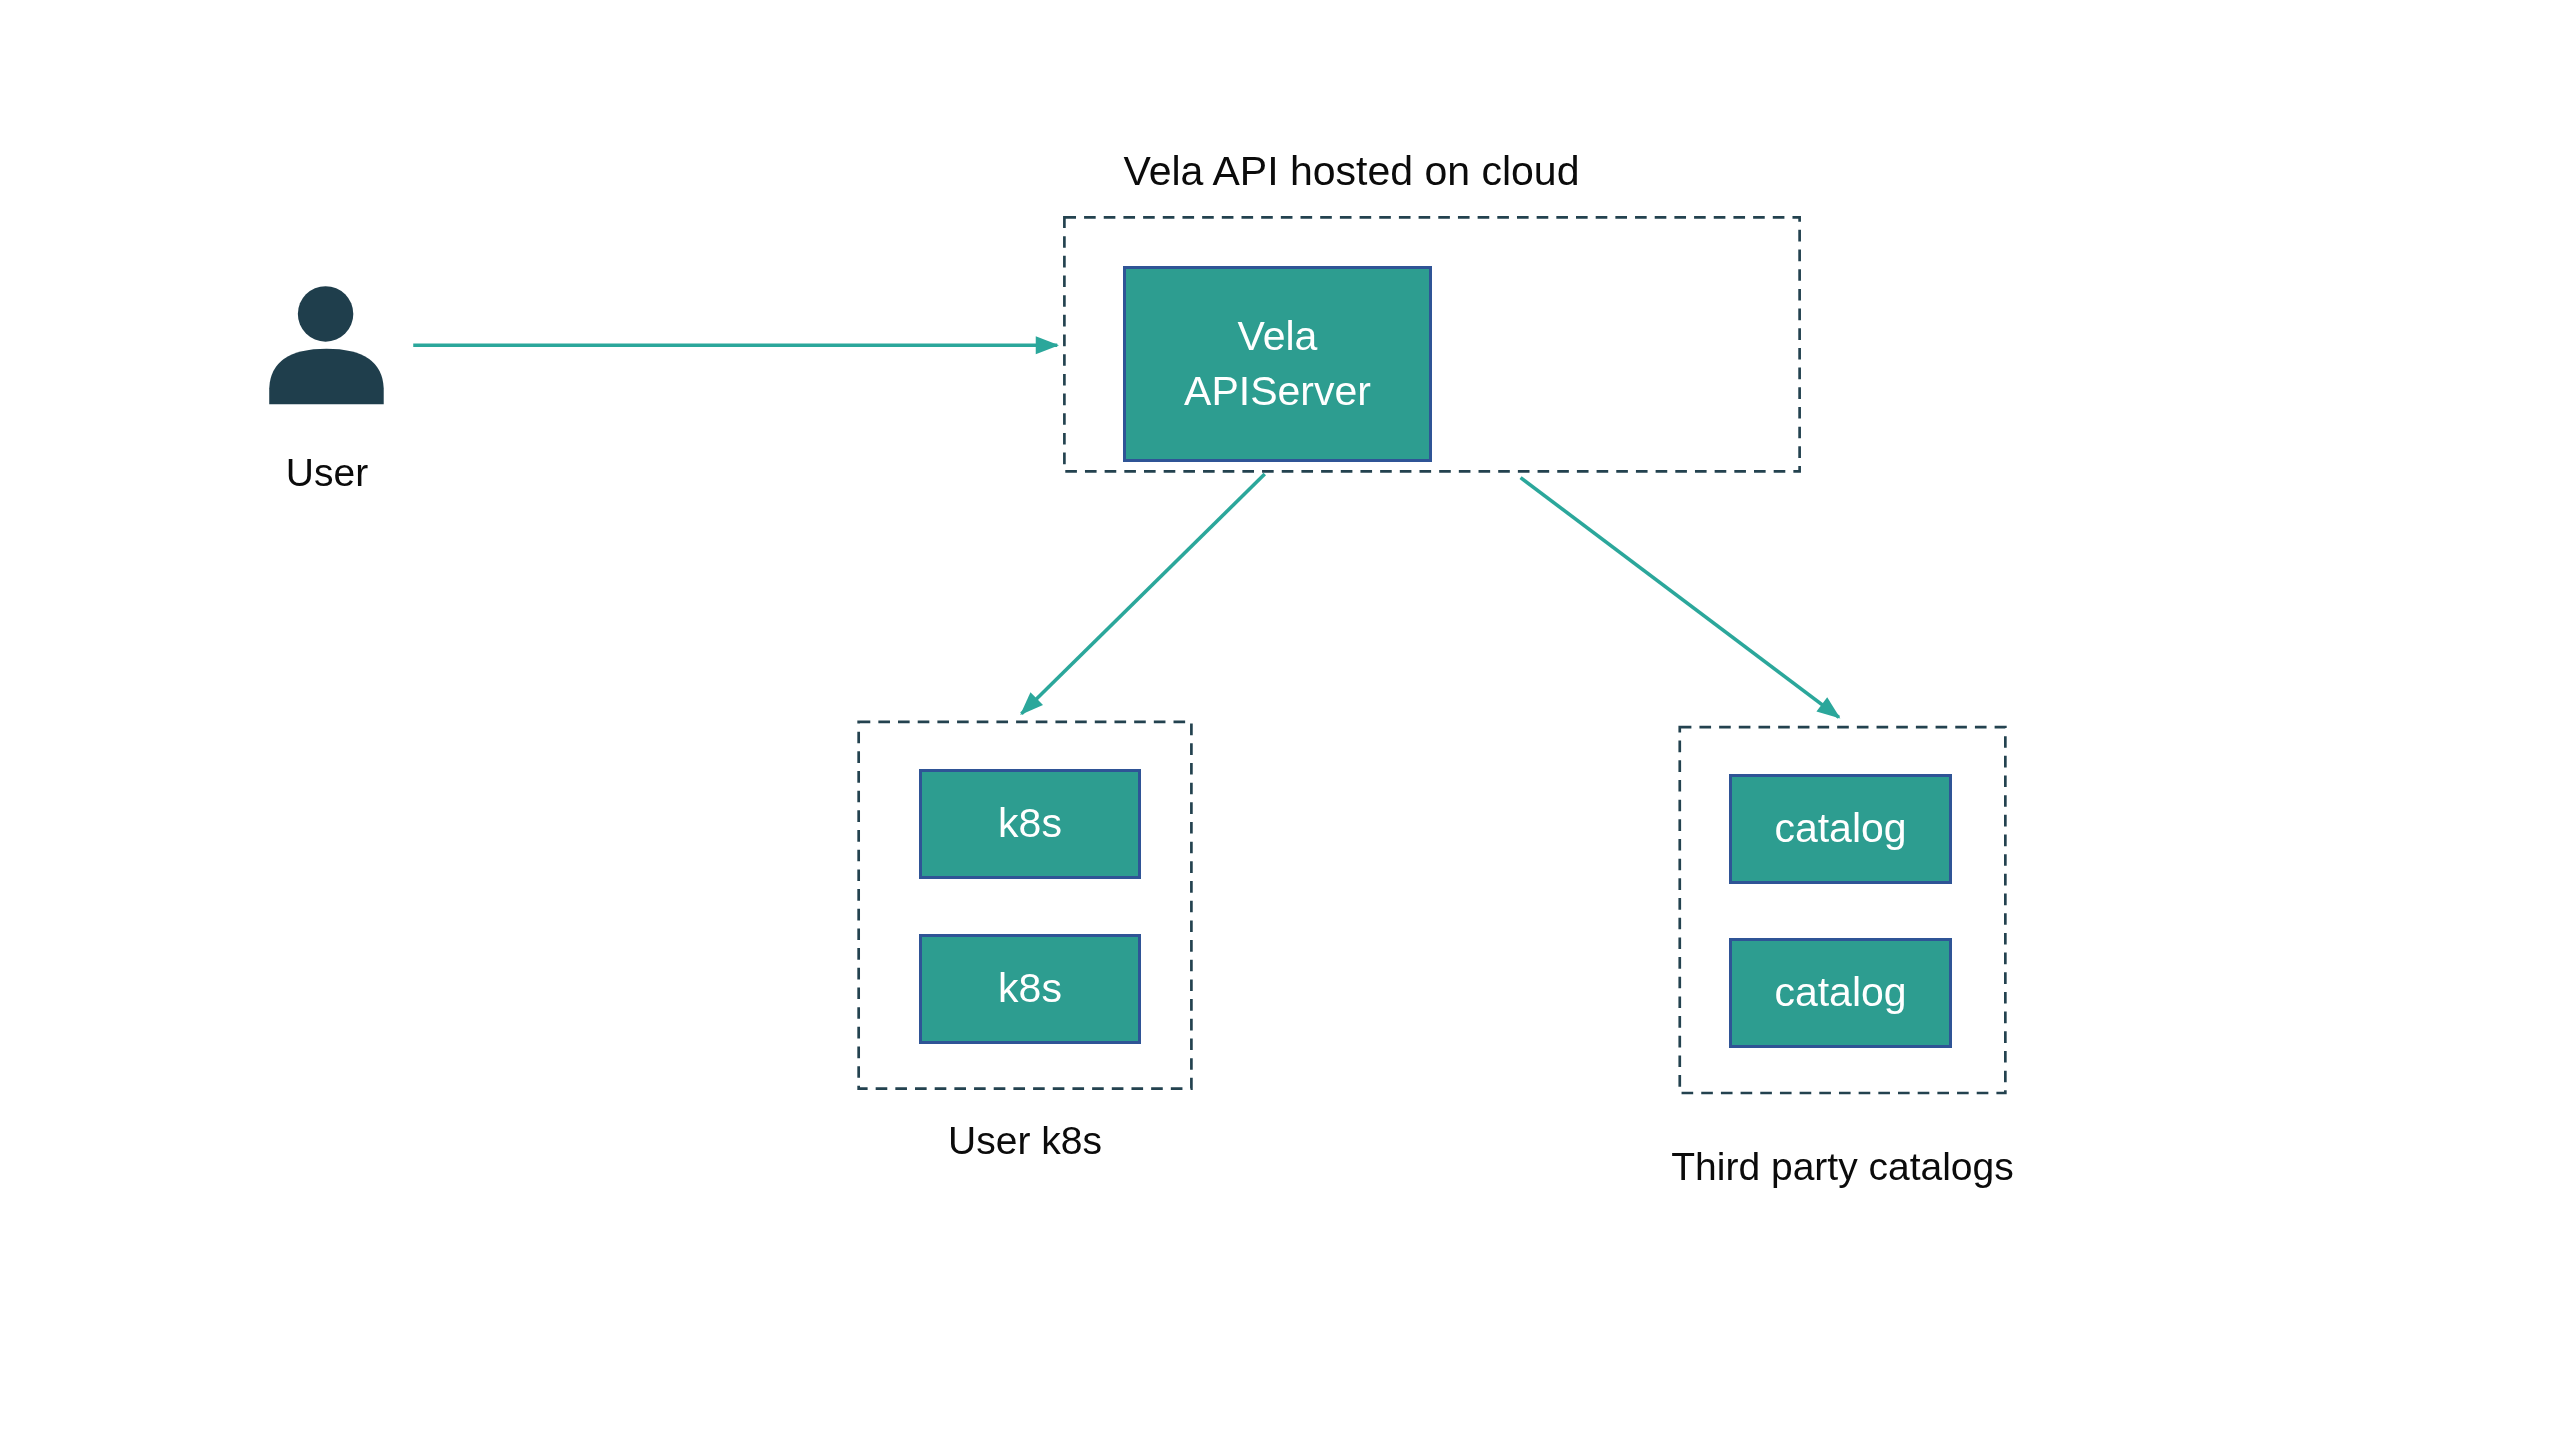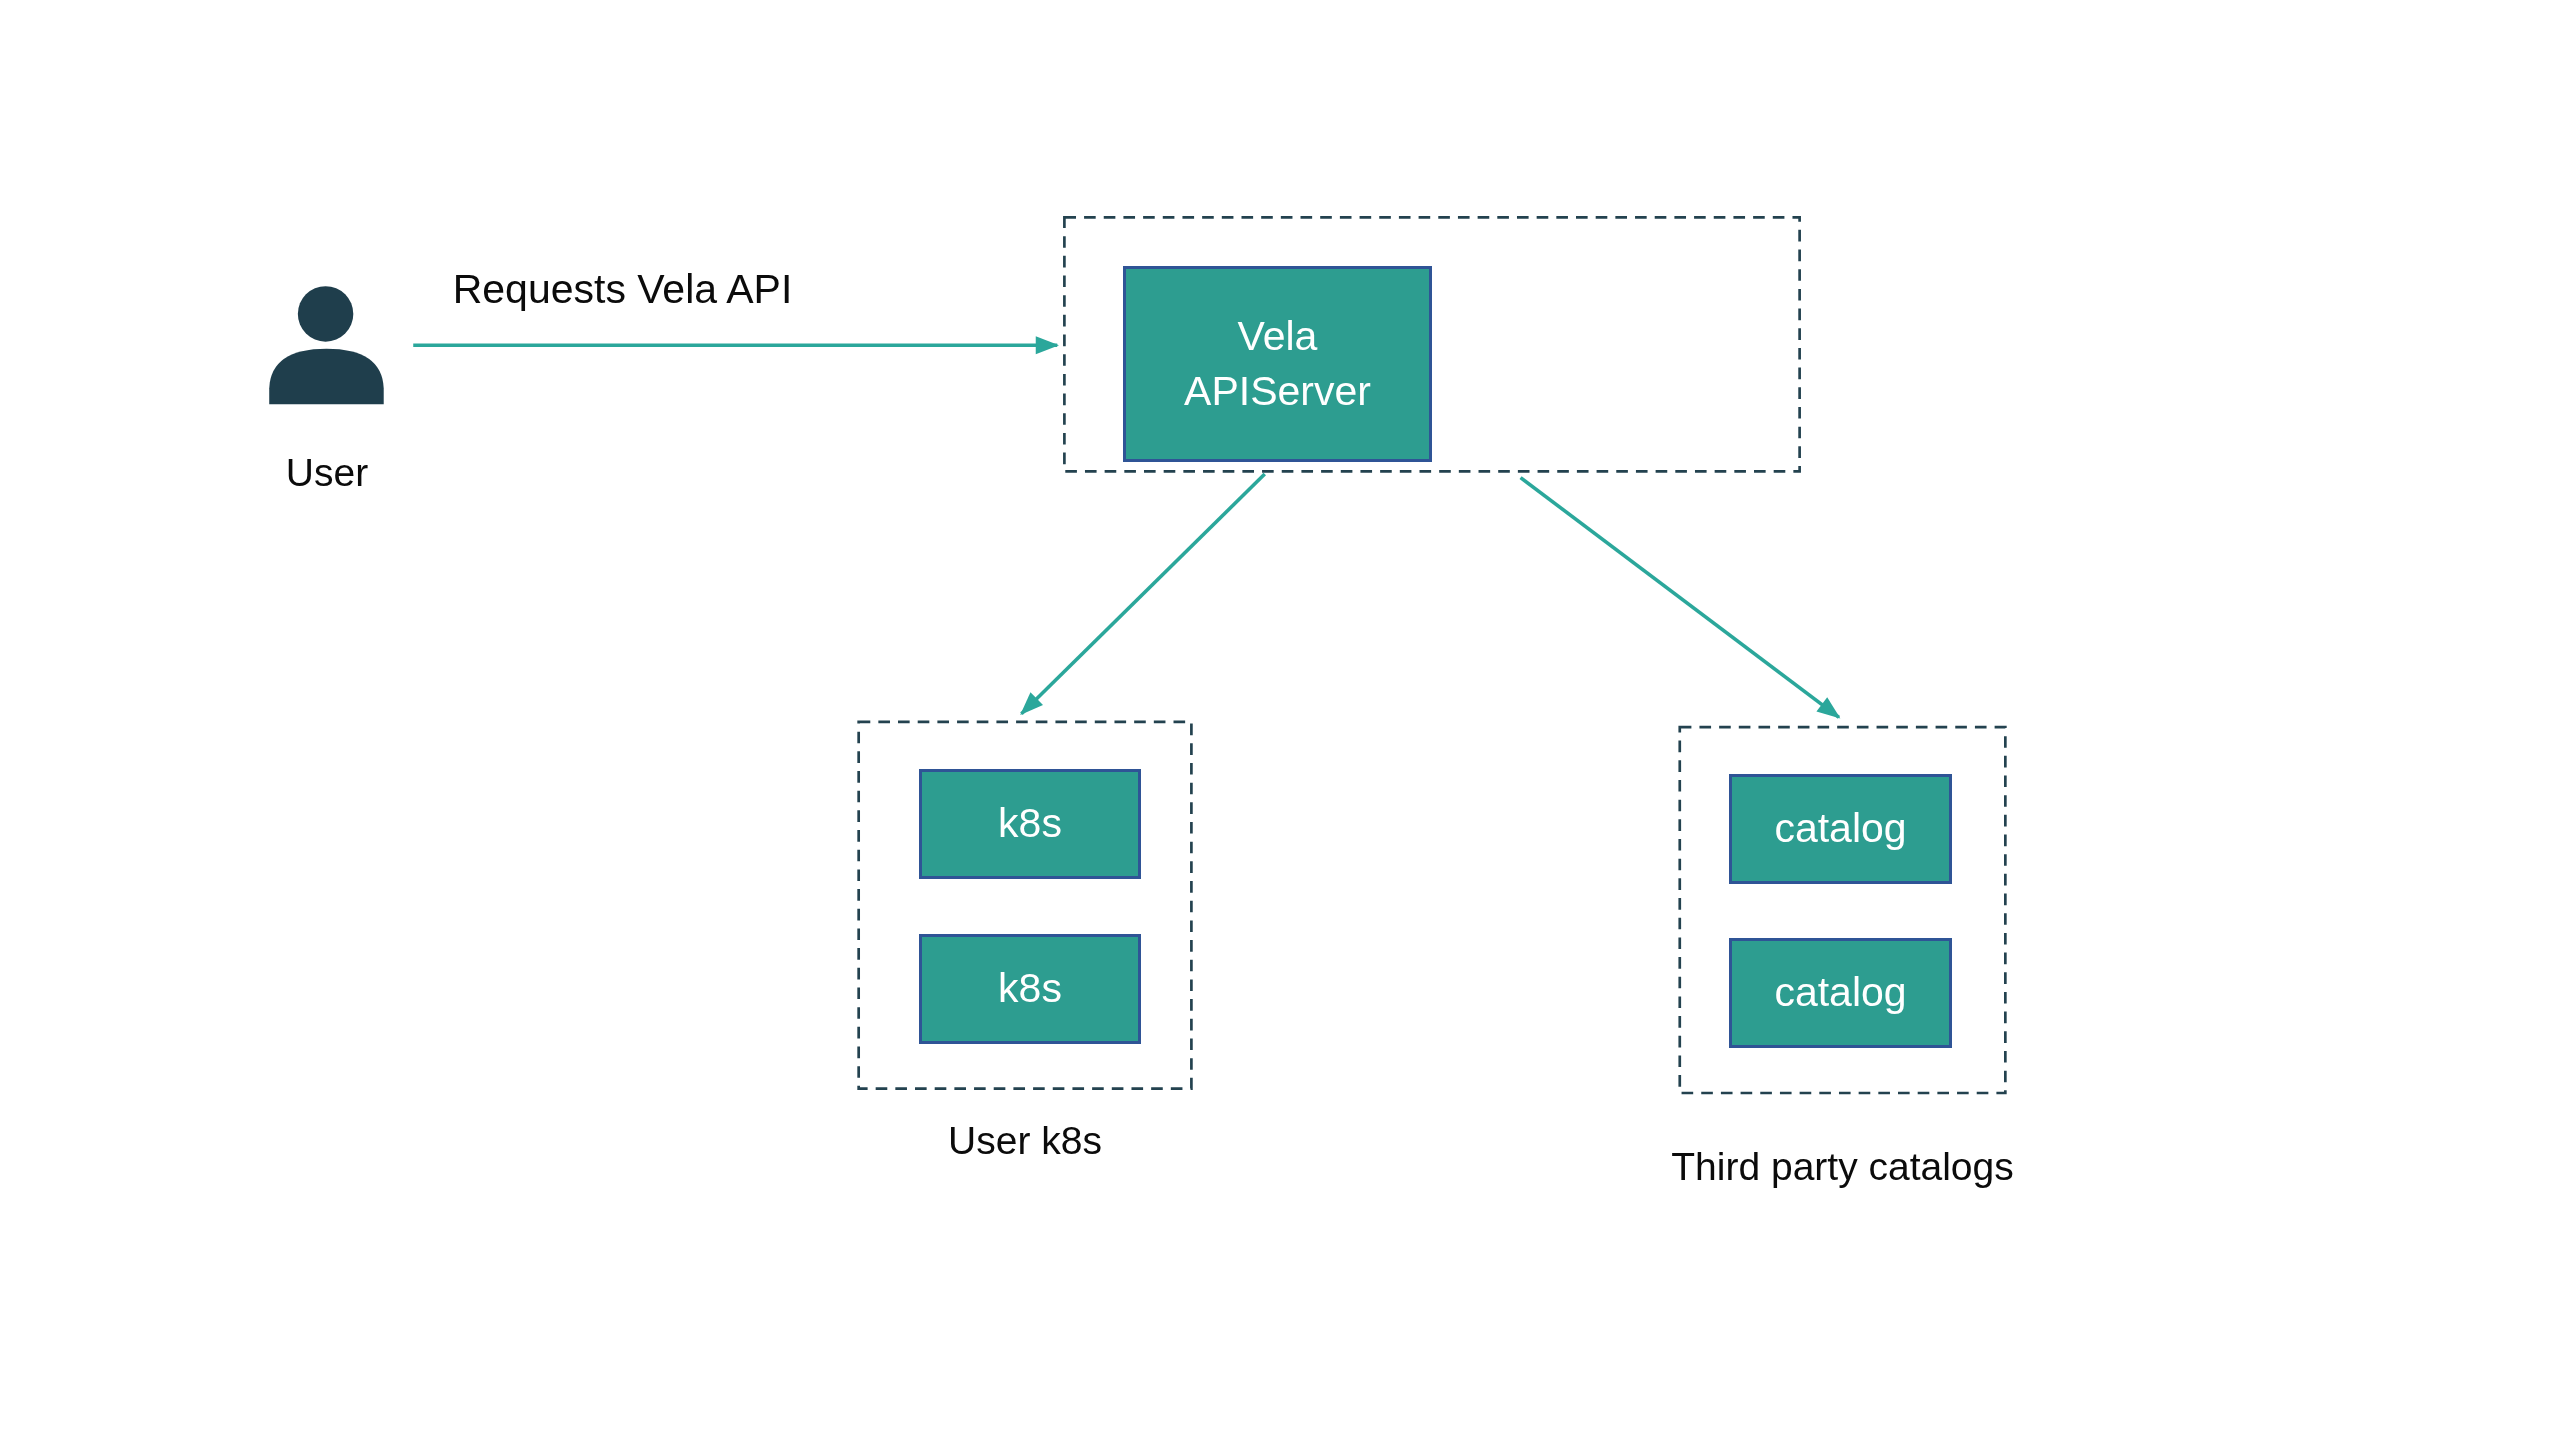--- a/index.html
+++ b/index.html
@@ -59,25 +59,25 @@
     <line x1="462" y1="386" x2="1182" y2="386" stroke="#2BA79B" stroke-width="4" marker-end="url(#ah)"></line>
     <line x1="1414" y1="530" x2="1142" y2="798" stroke="#2BA79B" stroke-width="4" marker-end="url(#ah)"></line>
     <line x1="1700" y1="534" x2="2056" y2="802" stroke="#2BA79B" stroke-width="4" marker-end="url(#ah)"></line>
 
     <g fill="#1F3E4C">
       <circle cx="364" cy="351" r="31"></circle>
       <path d="M301,452 L301,434 Q303,390 365,390 Q427,390 429,434 L429,452 Z"></path>
     </g>
   </svg>
 
+  <div class="label" style="left:1083px; top:147px; width:537px;">Vela API hosted on cloud</div>
 
   <div class="node" style="left:1123px; top:266px; width:309px; height:196px;">Vela
 APIServer</div>
 
-  <div class="label" style="left:354px; top:265px; width:537px;">Requests Vela API</div>
 
   <div class="label" style="left:193px; top:450px; width:268px; font-size:39px;">User</div>
 
   <div class="node" style="left:919px; top:769px; width:222px; height:110px;">k8s</div>
   <div class="node" style="left:919px; top:934px; width:222px; height:110px;">k8s</div>
   <div class="label caption" style="left:846px; top:1118px; width:358px;">User k8s</div>
 
   <div class="node" style="left:1729px; top:774px; width:223px; height:110px;">catalog</div>
   <div class="node" style="left:1729px; top:938px; width:223px; height:110px;">catalog</div>
   <div class="label caption" style="left:1574px; top:1129px; width:537px;margin-top:15px;">Third party catalogs</div>

